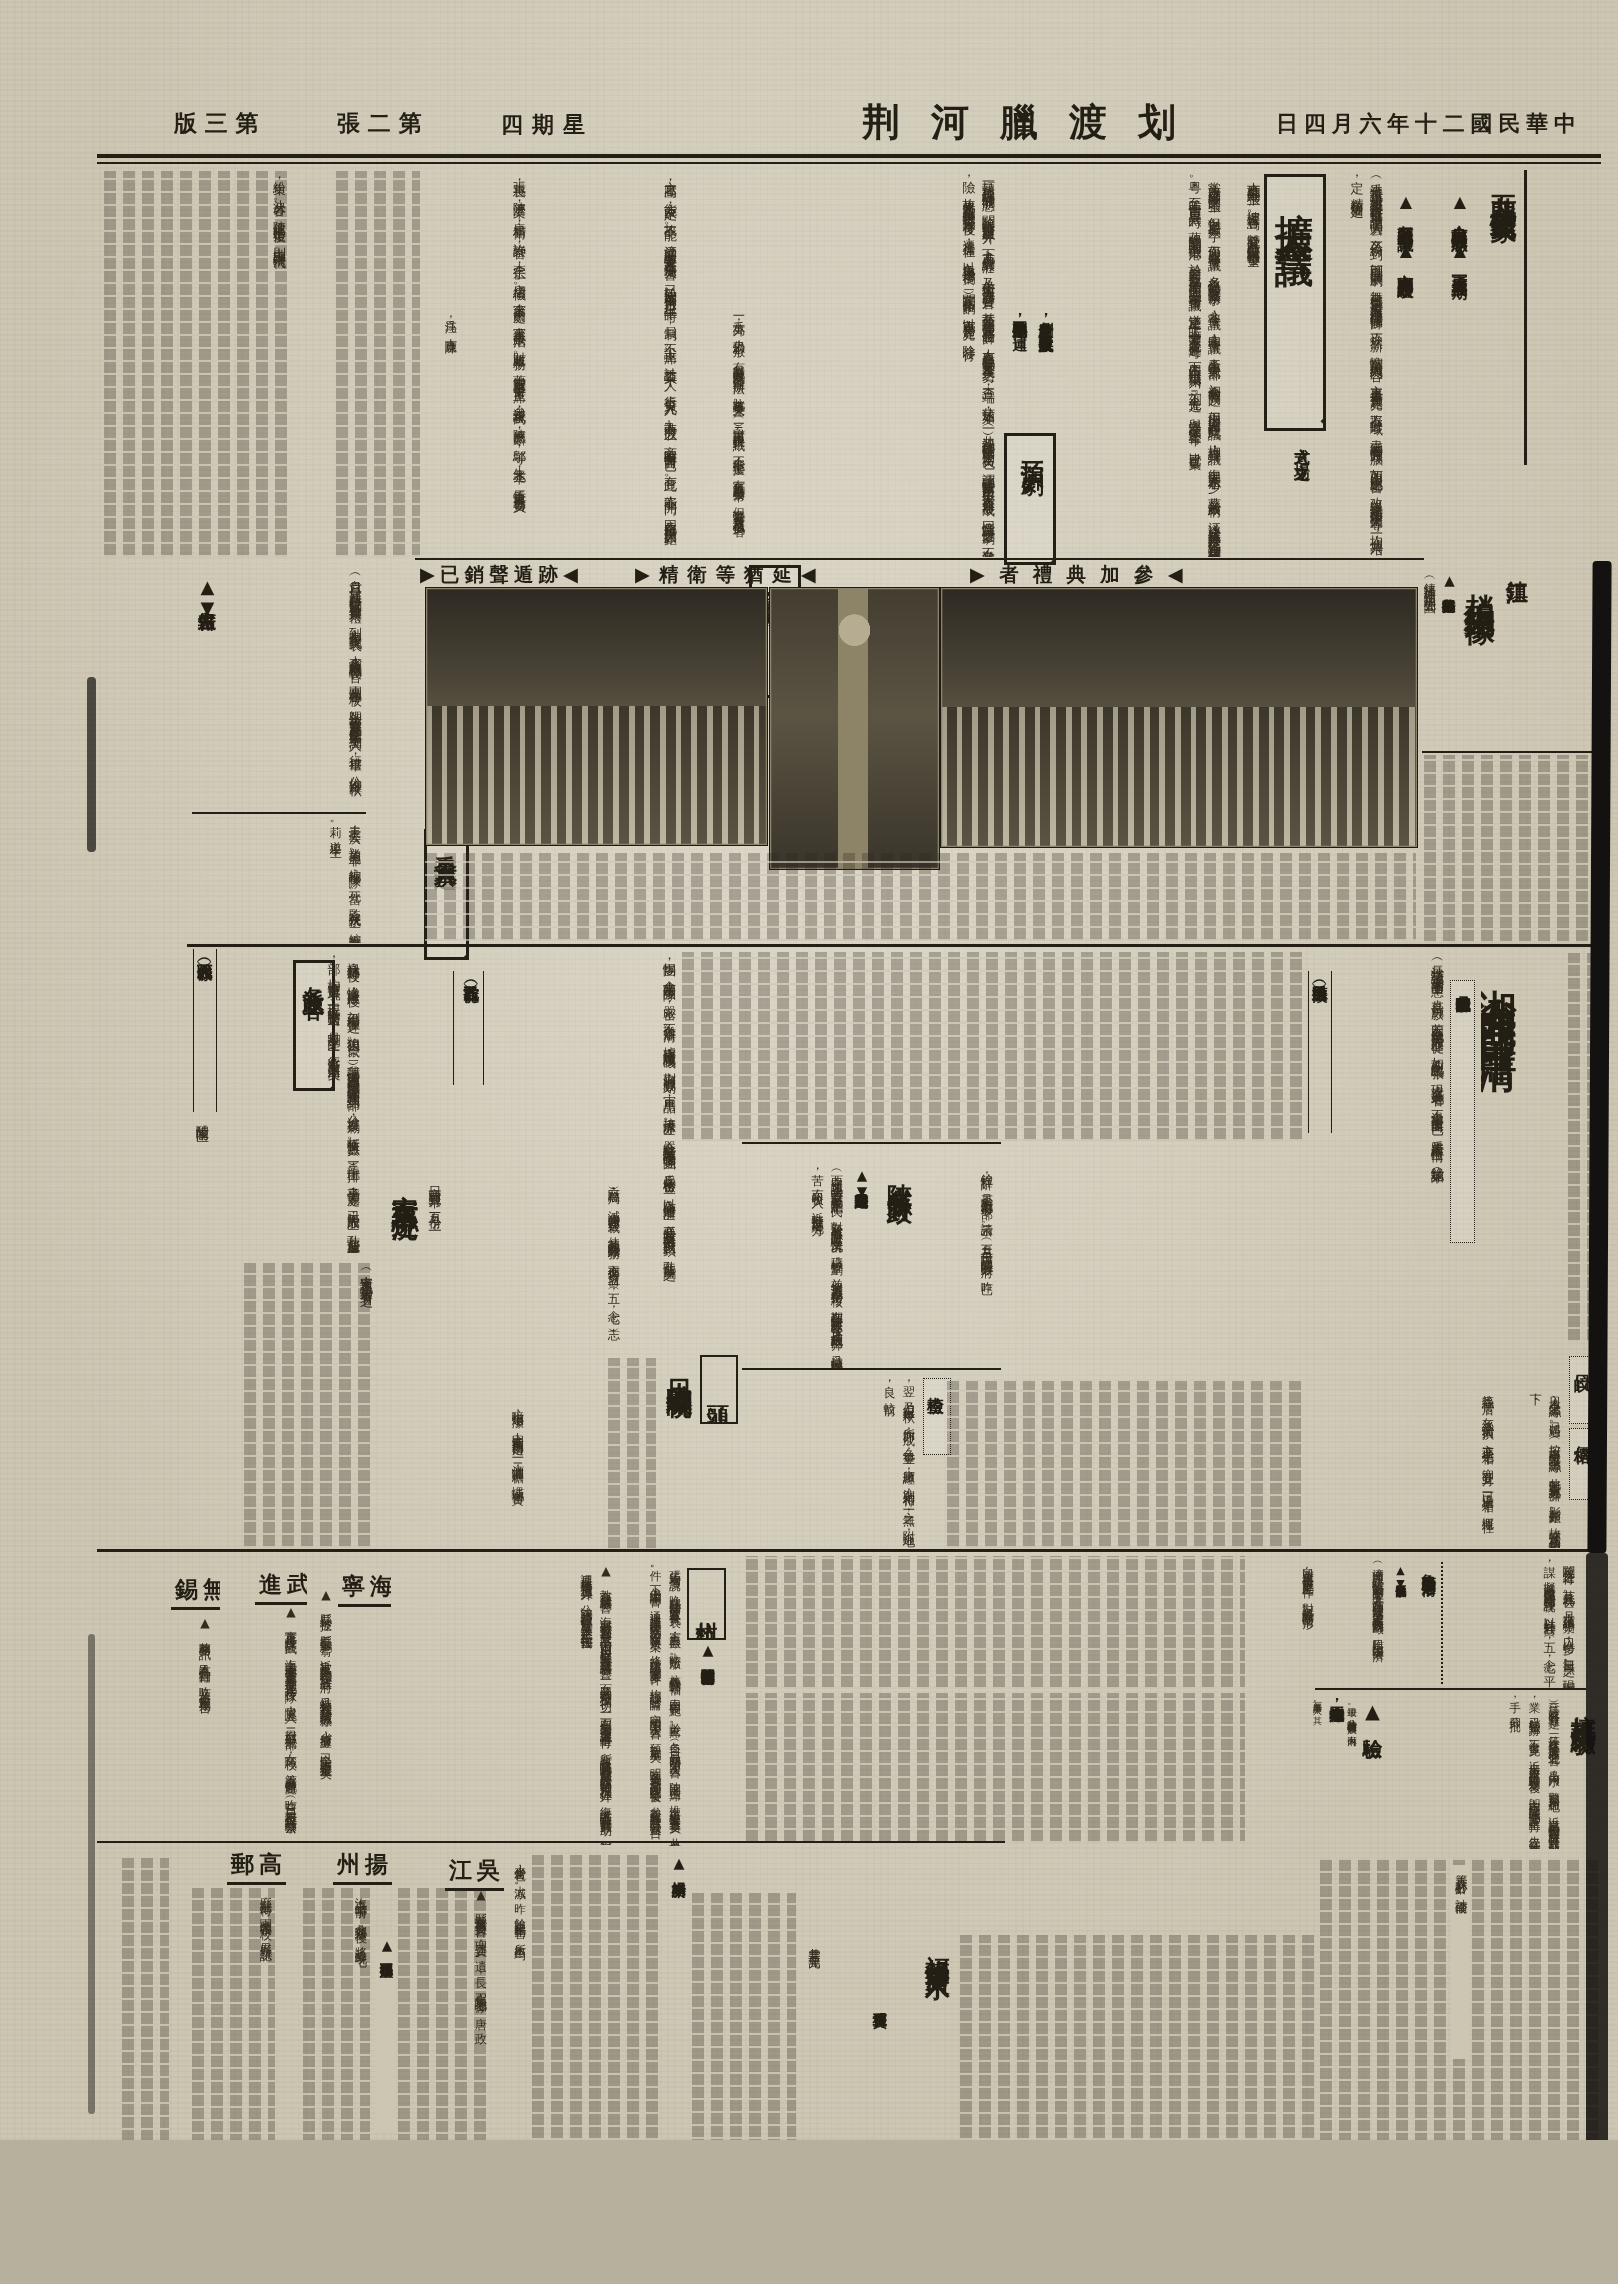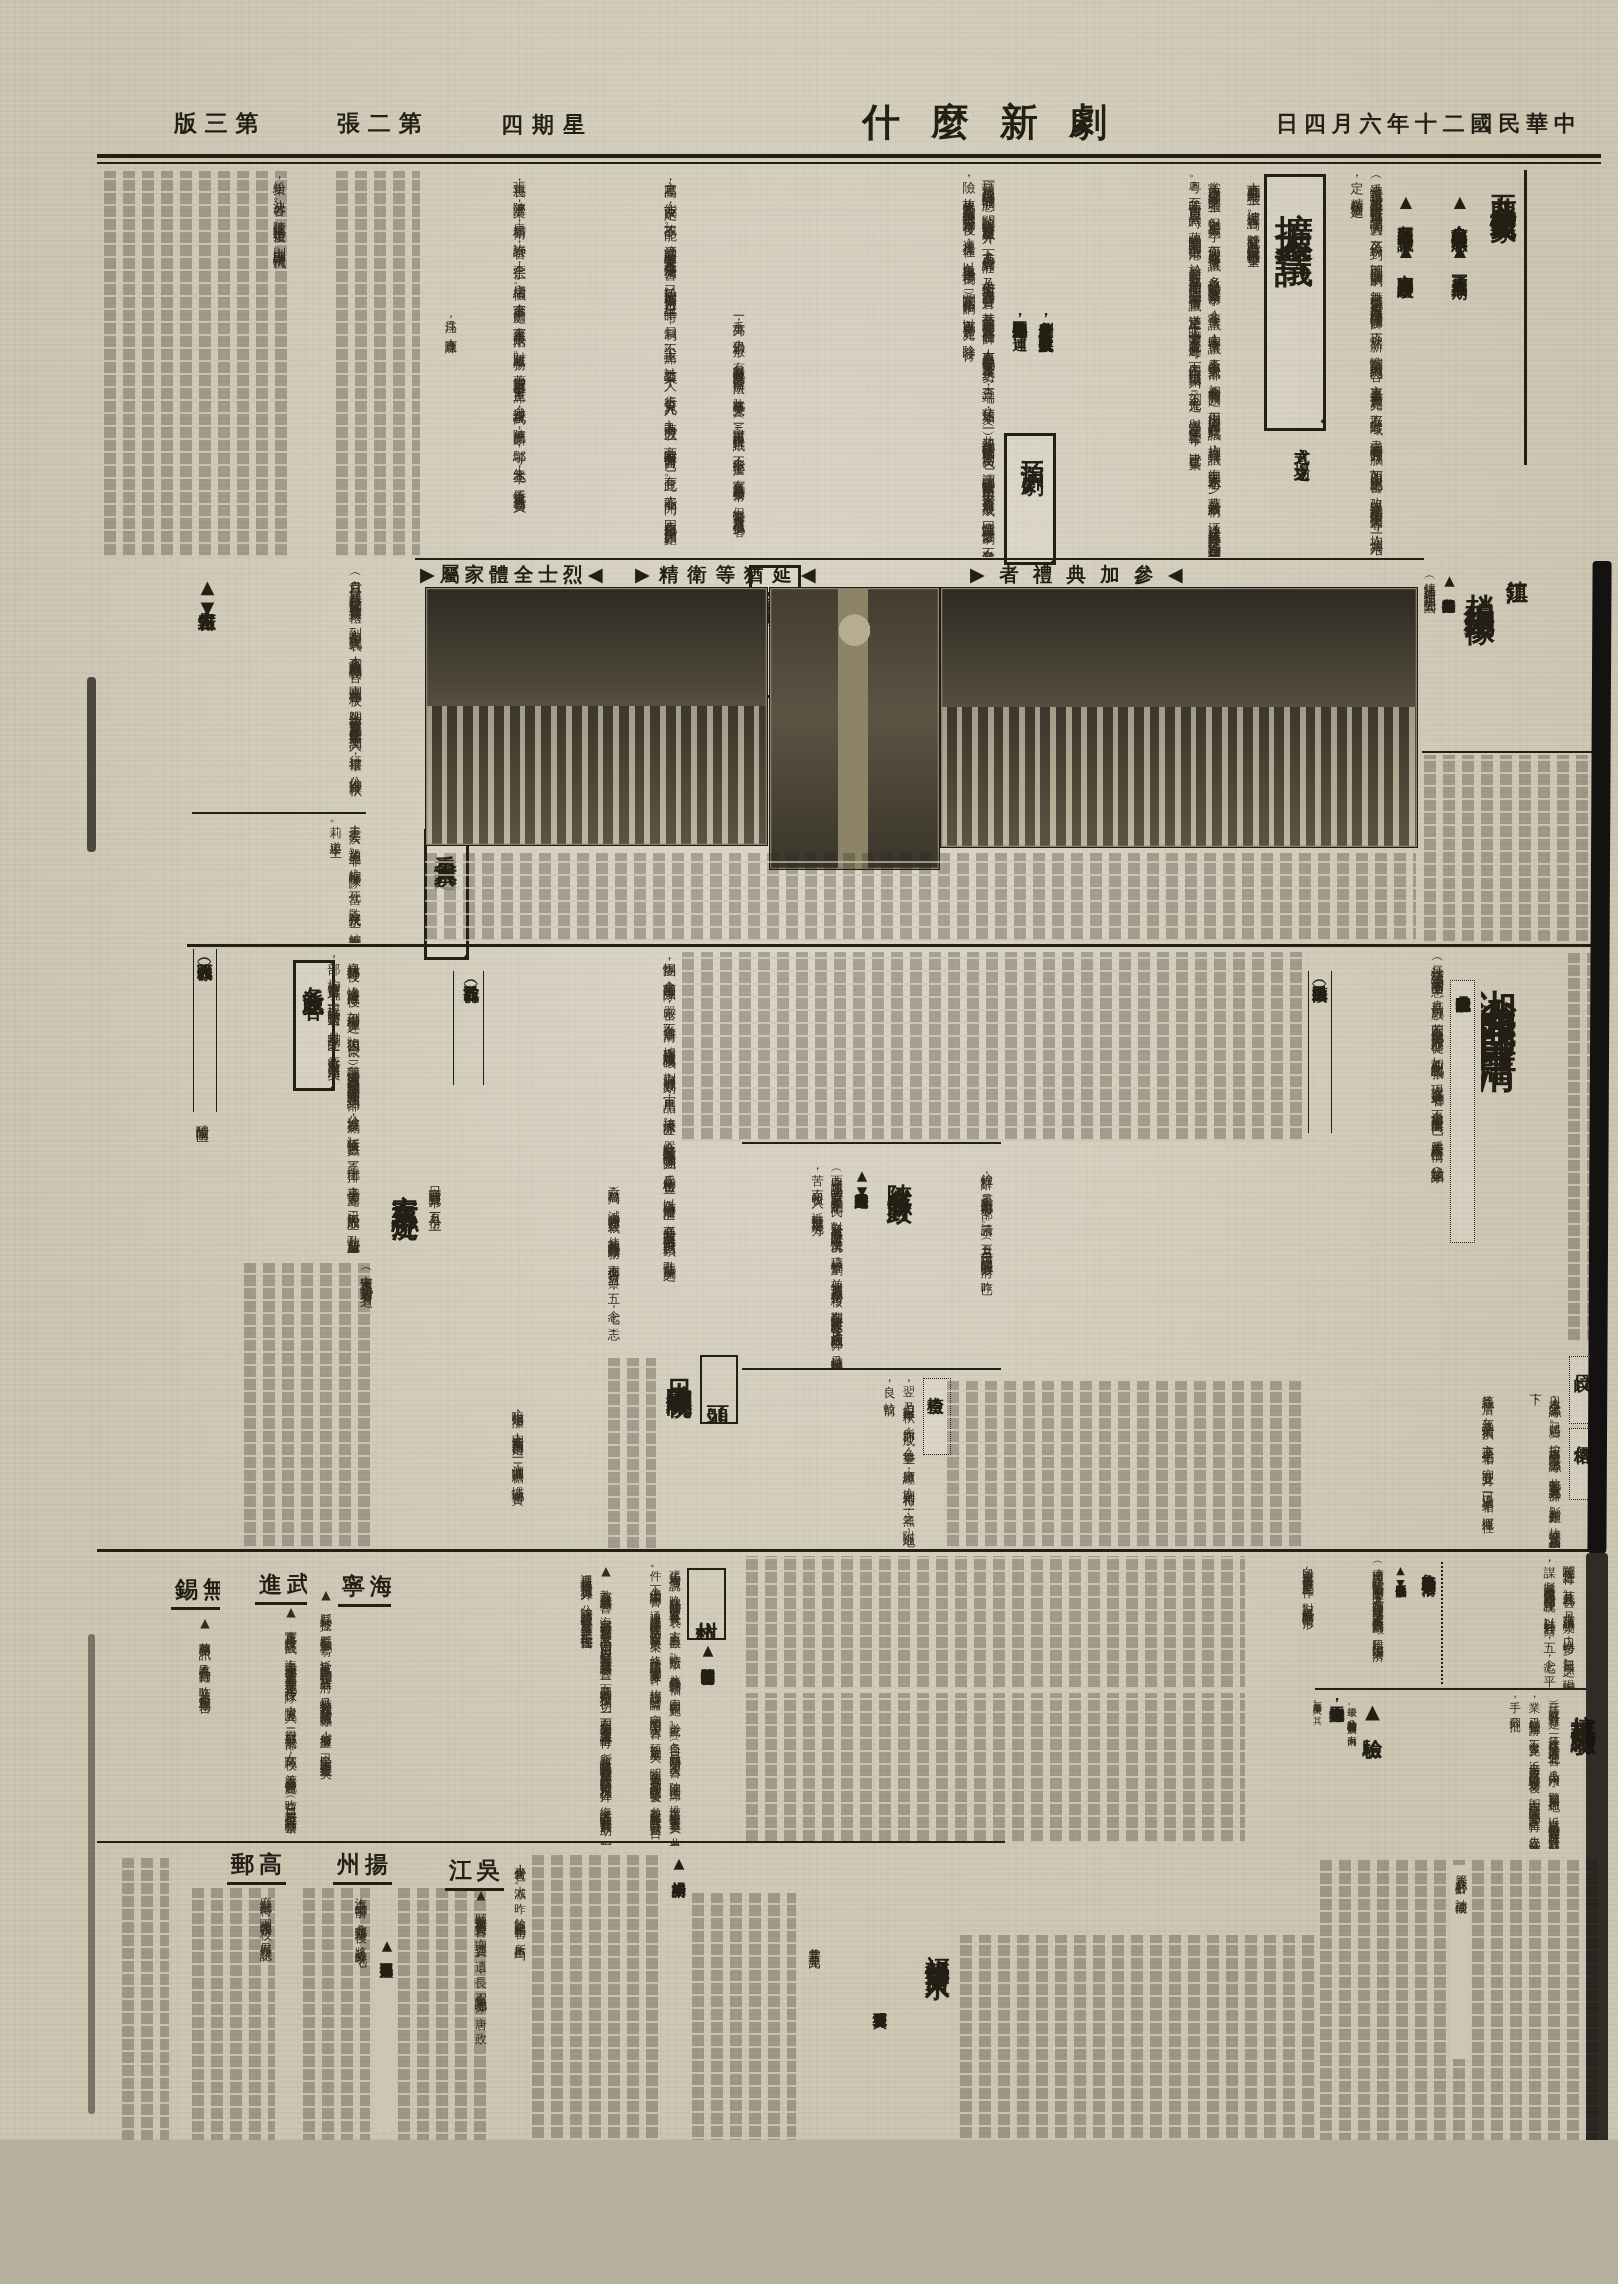--- a/index.html
+++ b/index.html
@@ -55,21 +55,21 @@
 <body>
 
 <div id="page">
 
   <div class="abs hz hd" style="left:174px;top:108px;font-size:23px;letter-spacing:7.8px;">
     <span>版三第</span>
     <span style="display:inline-block;width:39px;"></span>
     <span>張二第</span>
   </div>
   <div class="abs hz hd" style="left:501px;top:110px;font-size:22px;letter-spacing:9px;">四期星</div>
-  <div class="abs hz hd" style="left:862px;top:97px;font-size:38px;letter-spacing:31px;">什麼新劇</div>
+  <div class="abs hz hd" style="left:862px;top:97px;font-size:38px;letter-spacing:31px;">荆河臘渡划</div>
   <div class="abs hz hd" style="left:1276px;top:109px;font-size:22px;letter-spacing:5.8px;font-family:Liberation Serif, serif;">日四月六年十二國民華中</div>
   <div class="abs rule" style="left:97px;top:154px;width:1504px;height:3.9px;"></div>
   <div class="abs rule" style="left:97px;top:162px;width:1504px;height:1.9px;"></div>
 
   <div class="abs rule" style="left:1524px;top:170px;width:2.6px;height:295px;"></div>
   <div class="abs v hd" style="left:1479px;top:174px;width:43px;height:296px;font-size:26px;letter-spacing:2.6px;">五花八門之廣州怪現象</div>
   <div class="abs v hd" style="left:1441px;top:192px;width:28.5px;height:279px;font-size:16px;letter-spacing:1.3px;">▲全市頓呈極恐慌狀態　▲軍府成立一再展期</div>
   <div class="abs v hd" style="left:1387px;top:192px;width:28.5px;height:279px;font-size:16px;letter-spacing:1.3px;">▲各派巨頭開非常會議　▲市內機關紛紛改組</div>
   <div class="abs v bd" style="left:1326px;top:171px;width:60px;height:386px;">（香港特訊）廣東組織軍府之呼聲近日可謂高唱入雲，名伶紛一到、卽可開鑼演劇，舞台已擺定粵府前座洋樓辦理修飾，煥然一新，惟關於組織內容，主事者爲擴大起見，擬不分畛域，盡容納各方面頭腦，如西山派之鄒魯，改組派之汪精衛陳樹人等等，均一爐共冶，故迄未決定，精衛等猶延</div>
 
@@ -94,21 +94,21 @@
   <div class="abs v bd" style="left:430px;top:310px;width:30px;height:97px;font-size:12.3px;">爲汪，古應陳</div>
 
   <div class="abs tex" style="left:336px;top:171px;width:84px;height:386px;"></div>
   <div class="abs v hd box" style="left:293px;top:176px;width:28.5px;height:115px;font-size:22px;letter-spacing:3.9px;">各派政客</div>
   <div class="abs tex" style="left:104px;top:171px;width:185px;height:386px;"></div>
   <div class="abs v bd" style="left:104px;top:171px;width:185px;height:386px;">紛集，決分各。陳銘樞出走後，則由許崇清代</div>
 
   <div class="abs rule" style="left:415px;top:558px;width:1009px;height:1.9px;"></div>
   <div class="abs hz hd" style="left:970px;top:561px;font-size:19.4px;letter-spacing:14.3px;">▶者禮典加參◀</div>
   <div class="abs hz hd" style="left:635px;top:561px;font-size:19.4px;letter-spacing:9px;">▶精衛等猶延◀</div>
-  <div class="abs hz hd" style="left:420px;top:561px;font-size:19.4px;letter-spacing:5.2px;">▶屬家體全士烈◀</div>
+  <div class="abs hz hd" style="left:420px;top:561px;font-size:19.4px;letter-spacing:5.2px;">▶已銷聲遁跡◀</div>
 
   <div id="photoL" class="abs photo" style="left:425px;top:587px;width:341px;height:257px;"></div>
   <div id="photoC" class="abs photo" style="left:769px;top:587px;width:169px;height:281px;"></div>
   <div id="photoR" class="abs photo" style="left:940px;top:587px;width:476px;height:259px;"></div>
   <div class="abs tex" style="left:425px;top:853px;width:991px;height:88px;"></div>
 
   <div class="abs v hd" style="left:1502px;top:564px;width:30px;height:60px;font-size:22px;">鎮江</div>
   <div class="abs v hd" style="left:1460px;top:569px;width:41px;height:189px;font-size:31px;letter-spacing:5.2px;">趙伯先銅像</div>
   <div class="abs v hd" style="left:1439px;top:572px;width:19.4px;height:188px;font-size:13.6px;">▲昨揭幕並舉行公祭</div>
   <div class="abs v bd" style="left:1422px;top:571px;width:17px;height:189px;font-size:12.3px;">（鎮江通信）鎮江伯先公園</div>

